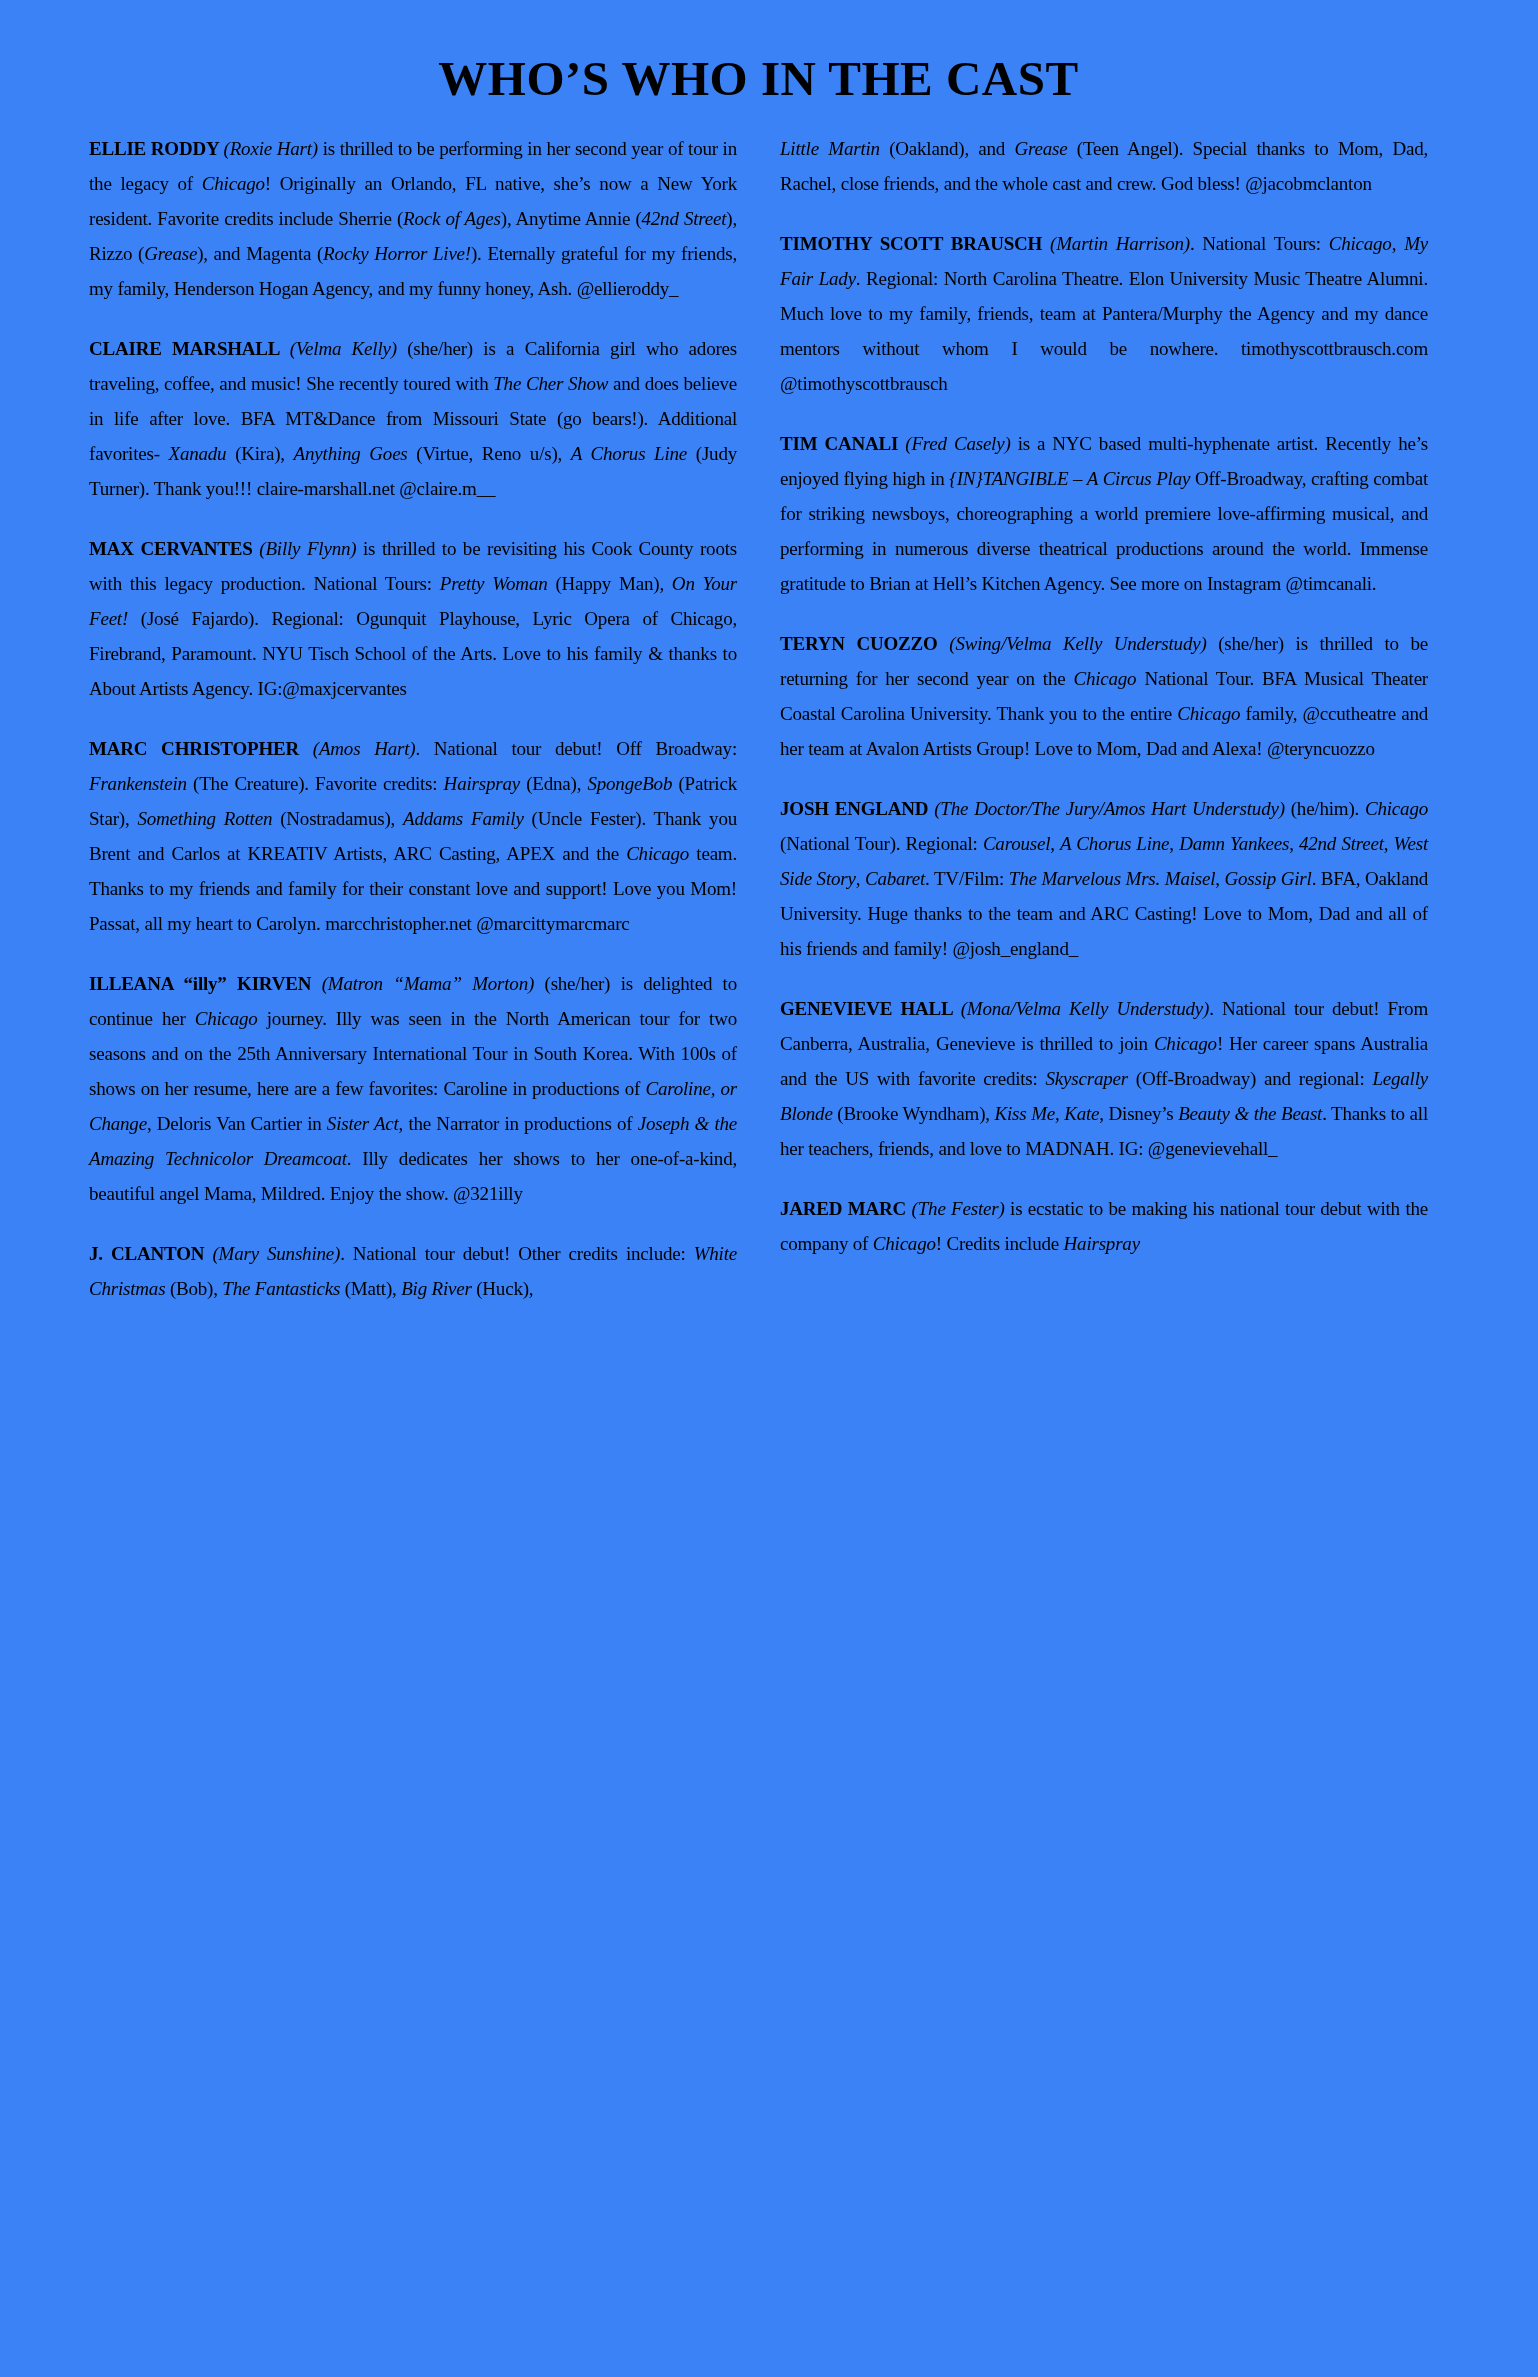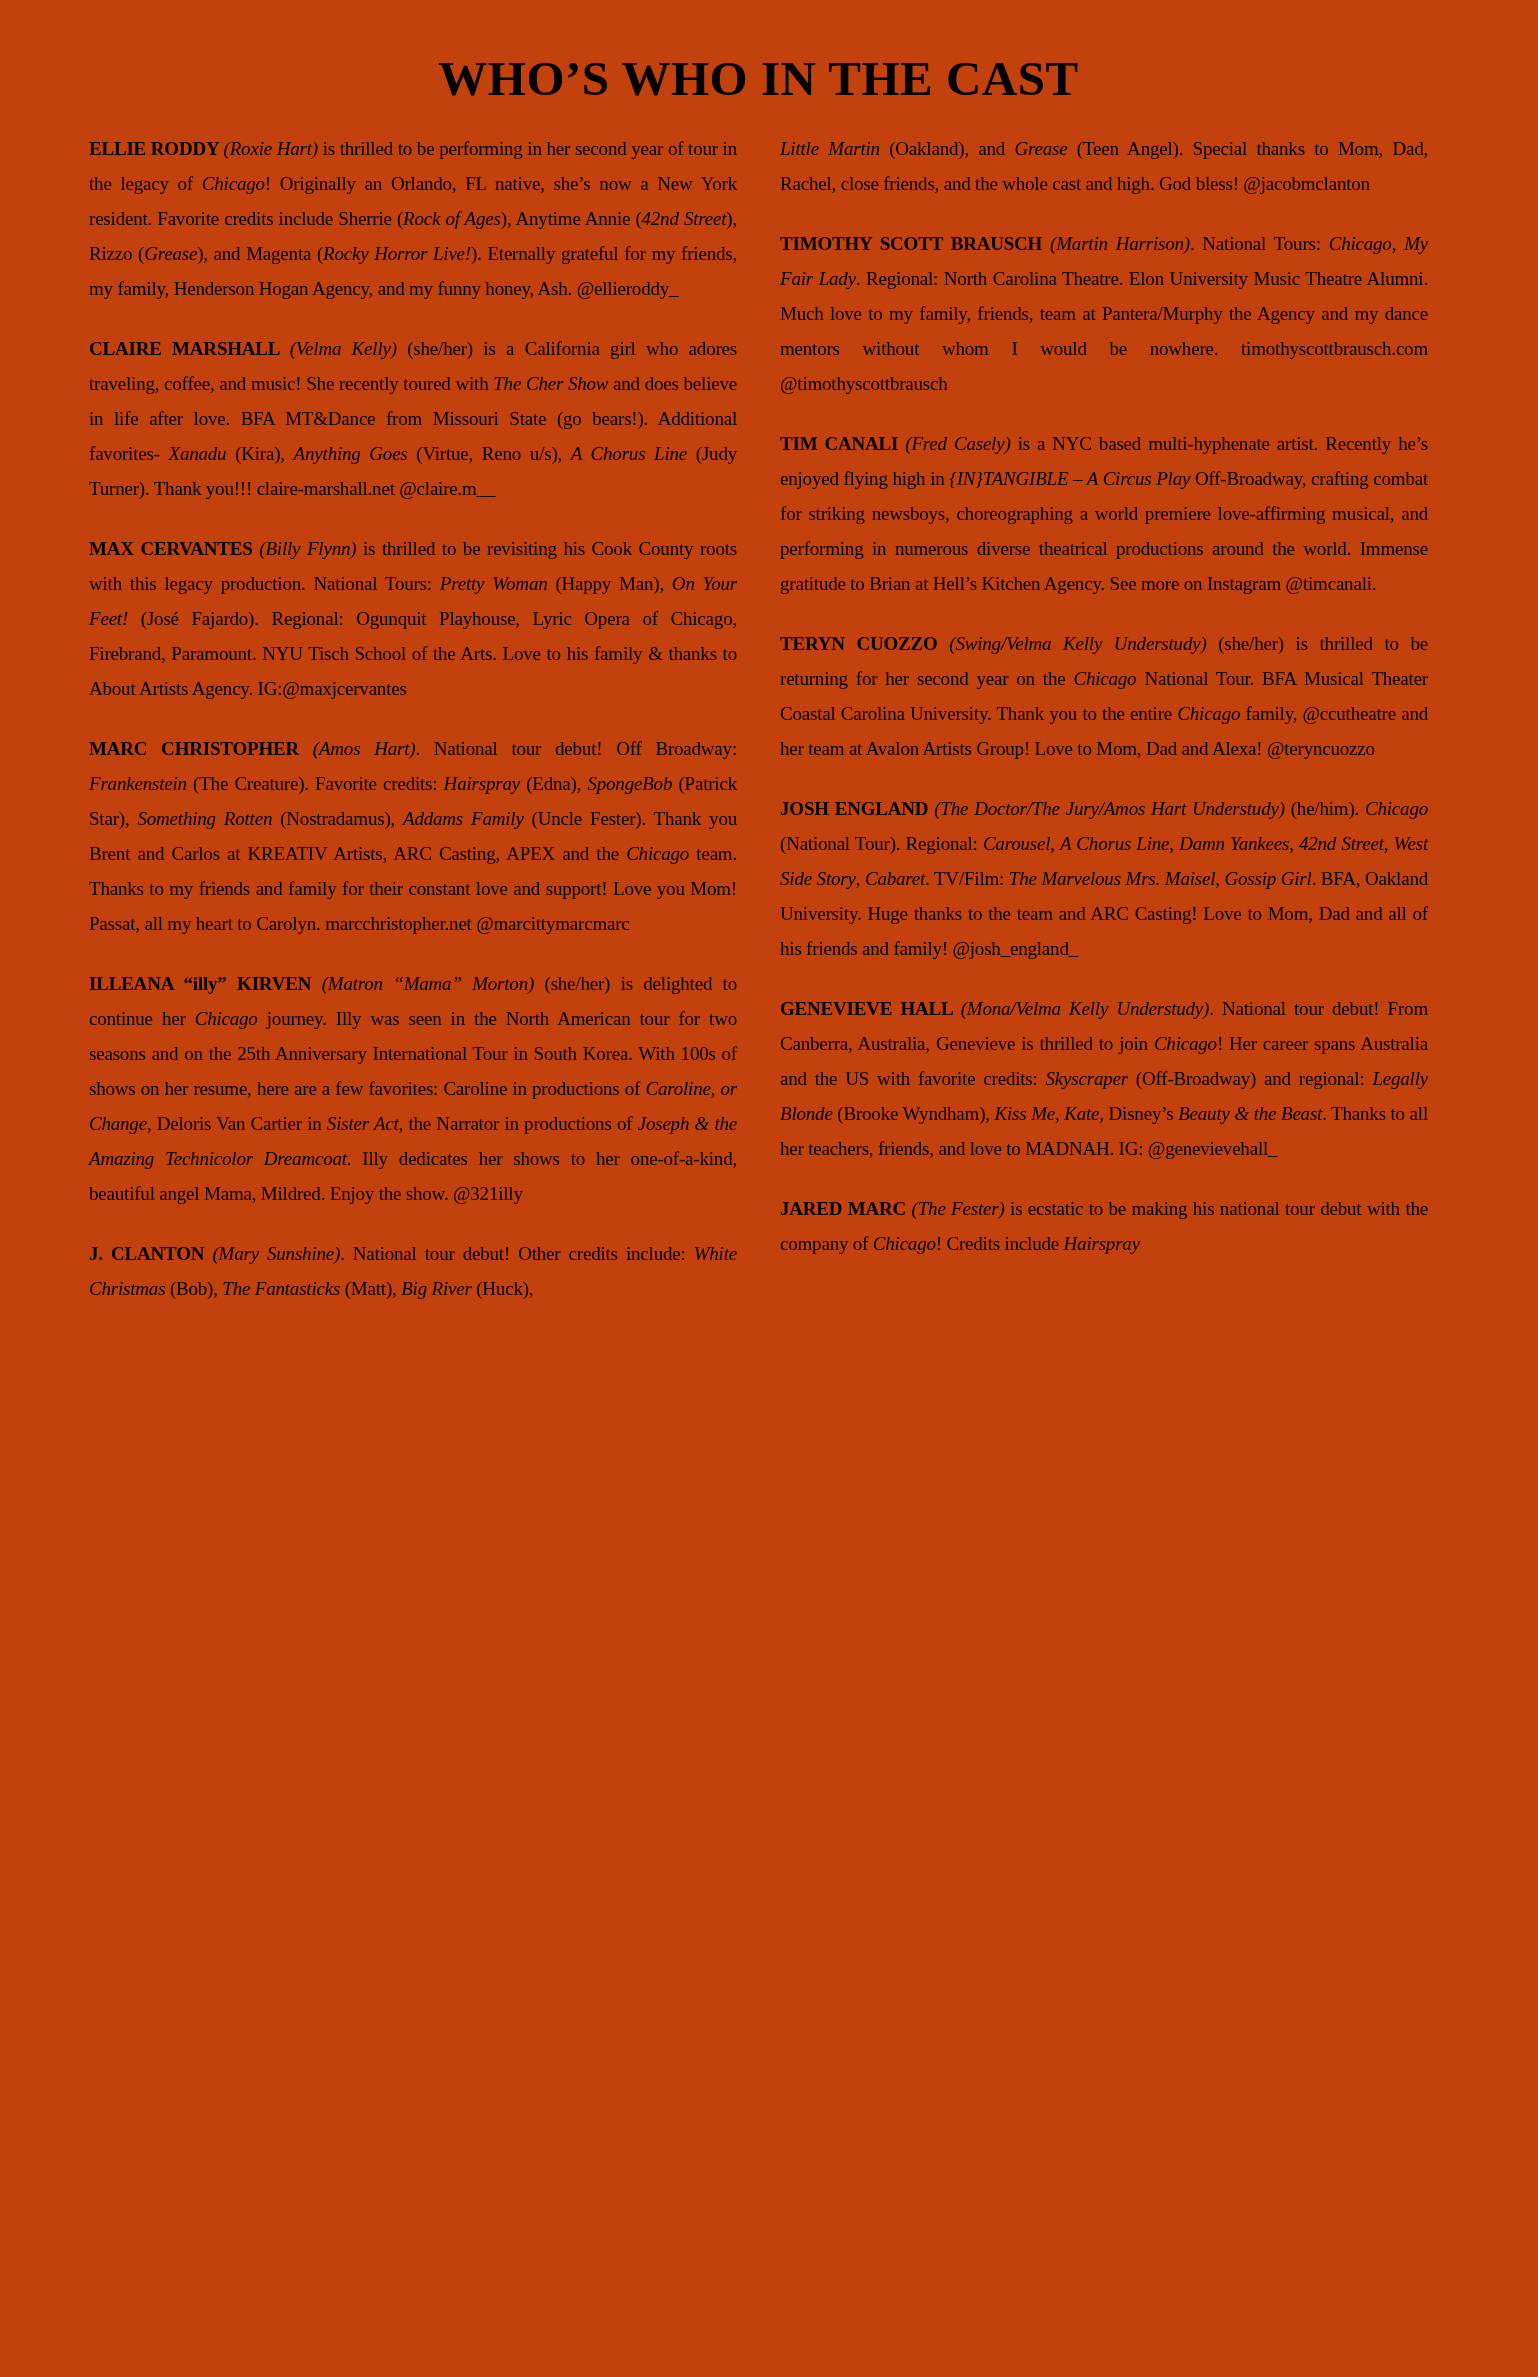--- a/index.html
+++ b/index.html
@@ -1,21 +1,21 @@
 <!DOCTYPE html>
 <html style="font-size:15px"><head>
 <meta charset="utf-8">
 <style>
   * { margin: 0; padding: 0; box-sizing: border-box; }
   html, body { background: #ffffff; }
   .page {
     position: relative;
     width: 1538px;
     height: 2377px;
-    background: #c2410c;
+    background: #3b82f6;
     color: #000000;
     overflow: hidden;
     padding: 52px 110px 0 89px;
     font-family: "Liberation Serif", serif;
   }
   .title {
     text-align: center;
     font-size: 49px;
     line-height: 1.12;
     font-weight: bold;
@@ -49,21 +49,21 @@
   <div class="columns">
     <div class="column">
         <p class="bio"><span class="run-bold">ELLIE RODDY </span><span class="run-italic">(Roxie Hart)</span><span class="run-normal"> is thrilled to be performing in her second year of tour in the legacy of </span><span class="run-italic">Chicago</span><span class="run-normal">! Originally an Orlando, FL native, she’s now a New York resident. Favorite credits include Sherrie (</span><span class="run-italic">Rock of Ages</span><span class="run-normal">), Anytime Annie (</span><span class="run-italic">42nd Street</span><span class="run-normal">), Rizzo (</span><span class="run-italic">Grease</span><span class="run-normal">), and Magenta (</span><span class="run-italic">Rocky Horror Live!</span><span class="run-normal">). Eternally grateful for my friends, my family, Henderson Hogan Agency, and my funny honey, Ash. @ellieroddy_</span></p>
         <p class="bio"><span class="run-bold">CLAIRE MARSHALL </span><span class="run-italic">(Velma Kelly)</span><span class="run-normal"> (she/her) is a California girl who adores traveling, coffee, and music! She recently toured with </span><span class="run-italic">The Cher Show</span><span class="run-normal"> and does believe in life after love. BFA MT&amp;Dance from Missouri State (go bears!). Additional favorites- </span><span class="run-italic">Xanadu</span><span class="run-normal"> (Kira), </span><span class="run-italic">Anything Goes</span><span class="run-normal"> (Virtue, Reno u/s), </span><span class="run-italic">A Chorus Line</span><span class="run-normal"> (Judy Turner). Thank you!!! claire-marshall.net @claire.m__</span></p>
         <p class="bio"><span class="run-bold">MAX CERVANTES </span><span class="run-italic">(Billy Flynn)</span><span class="run-normal"> is thrilled to be revisiting his Cook County roots with this legacy production. National Tours: </span><span class="run-italic">Pretty Woman</span><span class="run-normal"> (Happy Man), </span><span class="run-italic">On Your Feet!</span><span class="run-normal"> (José Fajardo). Regional: Ogunquit Playhouse, Lyric Opera of Chicago, Firebrand, Paramount. NYU Tisch School of the Arts. Love to his family &amp; thanks to About Artists Agency. IG:@maxjcervantes</span></p>
         <p class="bio"><span class="run-bold">MARC CHRISTOPHER </span><span class="run-italic">(Amos Hart)</span><span class="run-normal">. National tour debut! Off Broadway: </span><span class="run-italic">Frankenstein</span><span class="run-normal"> (The Creature). Favorite credits: </span><span class="run-italic">Hairspray</span><span class="run-normal"> (Edna), </span><span class="run-italic">SpongeBob</span><span class="run-normal"> (Patrick Star), </span><span class="run-italic">Something Rotten</span><span class="run-normal"> (Nostradamus), </span><span class="run-italic">Addams Family</span><span class="run-normal"> (Uncle Fester). Thank you Brent and Carlos at KREATIV Artists, ARC Casting, APEX and the </span><span class="run-italic">Chicago</span><span class="run-normal"> team. Thanks to my friends and family for their constant love and support! Love you Mom! Passat, all my heart to Carolyn. marcchristopher.net @marcittymarcmarc</span></p>
         <p class="bio"><span class="run-bold">ILLEANA “illy” KIRVEN </span><span class="run-italic">(Matron “Mama” Morton)</span><span class="run-normal"> (she/her) is delighted to continue her </span><span class="run-italic">Chicago</span><span class="run-normal"> journey. Illy was seen in the North American tour for two seasons and on the 25th Anniversary International Tour in South Korea. With 100s of shows on her resume, here are a few favorites: Caroline in productions of </span><span class="run-italic">Caroline, or Change</span><span class="run-normal">, Deloris Van Cartier in </span><span class="run-italic">Sister Act</span><span class="run-normal">, the Narrator in productions of </span><span class="run-italic">Joseph &amp; the Amazing Technicolor Dreamcoat</span><span class="run-normal">. Illy dedicates her shows to her one-of-a-kind, beautiful angel Mama, Mildred. Enjoy the show. @321illy</span></p>
         <p class="bio"><span class="run-bold">J. CLANTON </span><span class="run-italic">(Mary Sunshine)</span><span class="run-normal">. National tour debut! Other credits include: </span><span class="run-italic">White Christmas</span><span class="run-normal"> (Bob), </span><span class="run-italic">The Fantasticks</span><span class="run-normal"> (Matt), </span><span class="run-italic">Big River</span><span class="run-normal"> (Huck),</span></p>
       </div>
     <div class="column">
-        <p class="bio"><span class="run-italic">Little Martin</span><span class="run-normal"> (Oakland), and </span><span class="run-italic">Grease</span><span class="run-normal"> (Teen Angel). Special thanks to Mom, Dad, Rachel, close friends, and the whole cast and high. God bless! @jacobmclanton</span></p>
+        <p class="bio"><span class="run-italic">Little Martin</span><span class="run-normal"> (Oakland), and </span><span class="run-italic">Grease</span><span class="run-normal"> (Teen Angel). Special thanks to Mom, Dad, Rachel, close friends, and the whole cast and crew. God bless! @jacobmclanton</span></p>
         <p class="bio"><span class="run-bold">TIMOTHY SCOTT BRAUSCH </span><span class="run-italic">(Martin Harrison)</span><span class="run-normal">. National Tours: </span><span class="run-italic">Chicago</span><span class="run-normal">, </span><span class="run-italic">My Fair Lady</span><span class="run-normal">. Regional: North Carolina Theatre. Elon University Music Theatre Alumni. Much love to my family, friends, team at Pantera/Murphy the Agency and my dance mentors without whom I would be nowhere. timothyscottbrausch.com @timothyscottbrausch</span></p>
         <p class="bio"><span class="run-bold">TIM CANALI </span><span class="run-italic">(Fred Casely)</span><span class="run-normal"> is a NYC based multi-hyphenate artist. Recently he’s enjoyed flying high in </span><span class="run-italic">{IN}TANGIBLE – A Circus Play</span><span class="run-normal"> Off-Broadway, crafting combat for striking newsboys, choreographing a world premiere love-affirming musical, and performing in numerous diverse theatrical productions around the world. Immense gratitude to Brian at Hell’s Kitchen Agency. See more on Instagram @timcanali.</span></p>
         <p class="bio"><span class="run-bold">TERYN CUOZZO </span><span class="run-italic">(Swing/Velma Kelly Understudy)</span><span class="run-normal"> (she/her) is thrilled to be returning for her second year on the </span><span class="run-italic">Chicago</span><span class="run-normal"> National Tour. BFA Musical Theater Coastal Carolina University. Thank you to the entire </span><span class="run-italic">Chicago</span><span class="run-normal"> family, @ccutheatre and her team at Avalon Artists Group! Love to Mom, Dad and Alexa! @teryncuozzo</span></p>
         <p class="bio"><span class="run-bold">JOSH ENGLAND </span><span class="run-italic">(The Doctor/The Jury/Amos Hart Understudy)</span><span class="run-normal"> (he/him). </span><span class="run-italic">Chicago</span><span class="run-normal"> (National Tour). Regional: </span><span class="run-italic">Carousel</span><span class="run-normal">, </span><span class="run-italic">A Chorus Line</span><span class="run-normal">, </span><span class="run-italic">Damn Yankees</span><span class="run-normal">, </span><span class="run-italic">42nd Street</span><span class="run-normal">, </span><span class="run-italic">West Side Story</span><span class="run-normal">, </span><span class="run-italic">Cabaret</span><span class="run-normal">. TV/Film: </span><span class="run-italic">The Marvelous Mrs. Maisel</span><span class="run-normal">, </span><span class="run-italic">Gossip Girl</span><span class="run-normal">. BFA, Oakland University. Huge thanks to the team and ARC Casting! Love to Mom, Dad and all of his friends and family! @josh_england_</span></p>
         <p class="bio"><span class="run-bold">GENEVIEVE HALL </span><span class="run-italic">(Mona/Velma Kelly Understudy)</span><span class="run-normal">. National tour debut! From Canberra, Australia, Genevieve is thrilled to join </span><span class="run-italic">Chicago</span><span class="run-normal">! Her career spans Australia and the US with favorite credits: </span><span class="run-italic">Skyscraper</span><span class="run-normal"> (Off-Broadway) and regional: </span><span class="run-italic">Legally Blonde</span><span class="run-normal"> (Brooke Wyndham), </span><span class="run-italic">Kiss Me, Kate</span><span class="run-normal">, Disney’s </span><span class="run-italic">Beauty &amp; the Beast</span><span class="run-normal">. Thanks to all her teachers, friends, and love to MADNAH. IG: @genevievehall_</span></p>
         <p class="bio"><span class="run-bold">JARED MARC </span><span class="run-italic">(The Fester)</span><span class="run-normal"> is ecstatic to be making his national tour debut with the company of </span><span class="run-italic">Chicago</span><span class="run-normal">! Credits include </span><span class="run-italic">Hairspray</span></p>
       </div>
   </div>
 </div>
 

